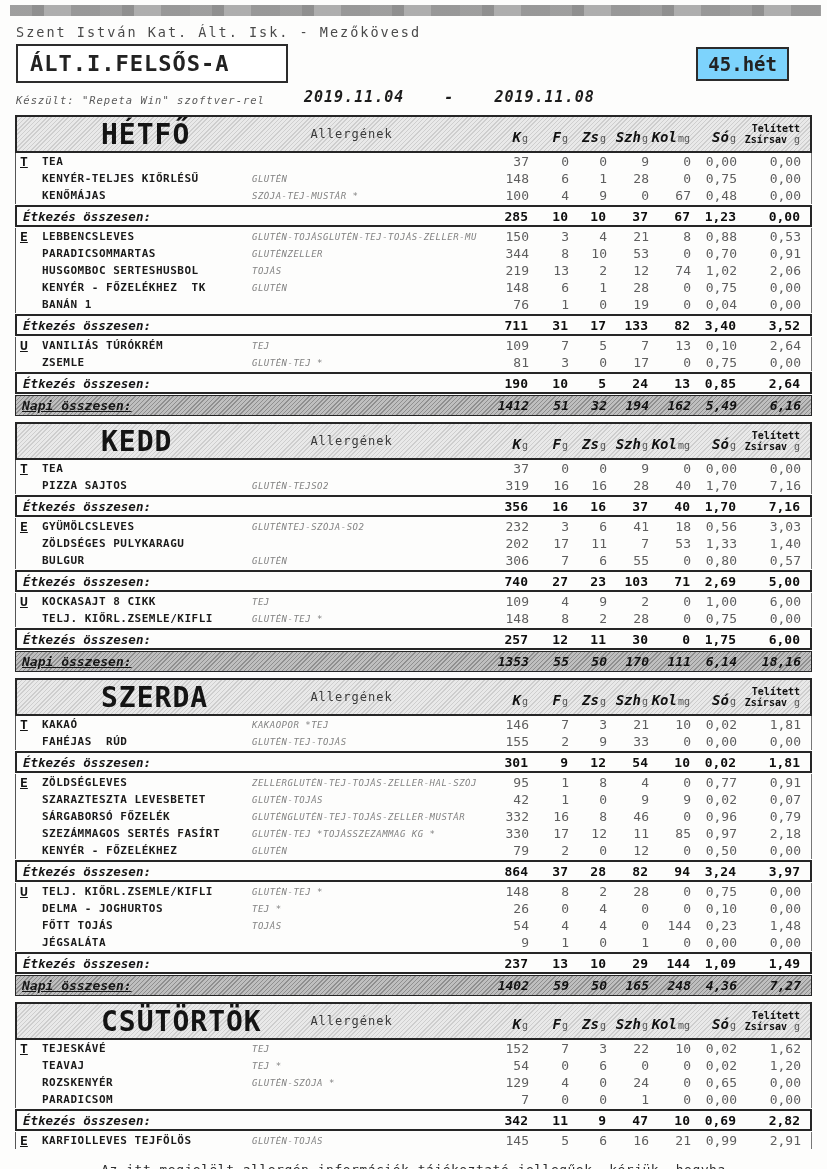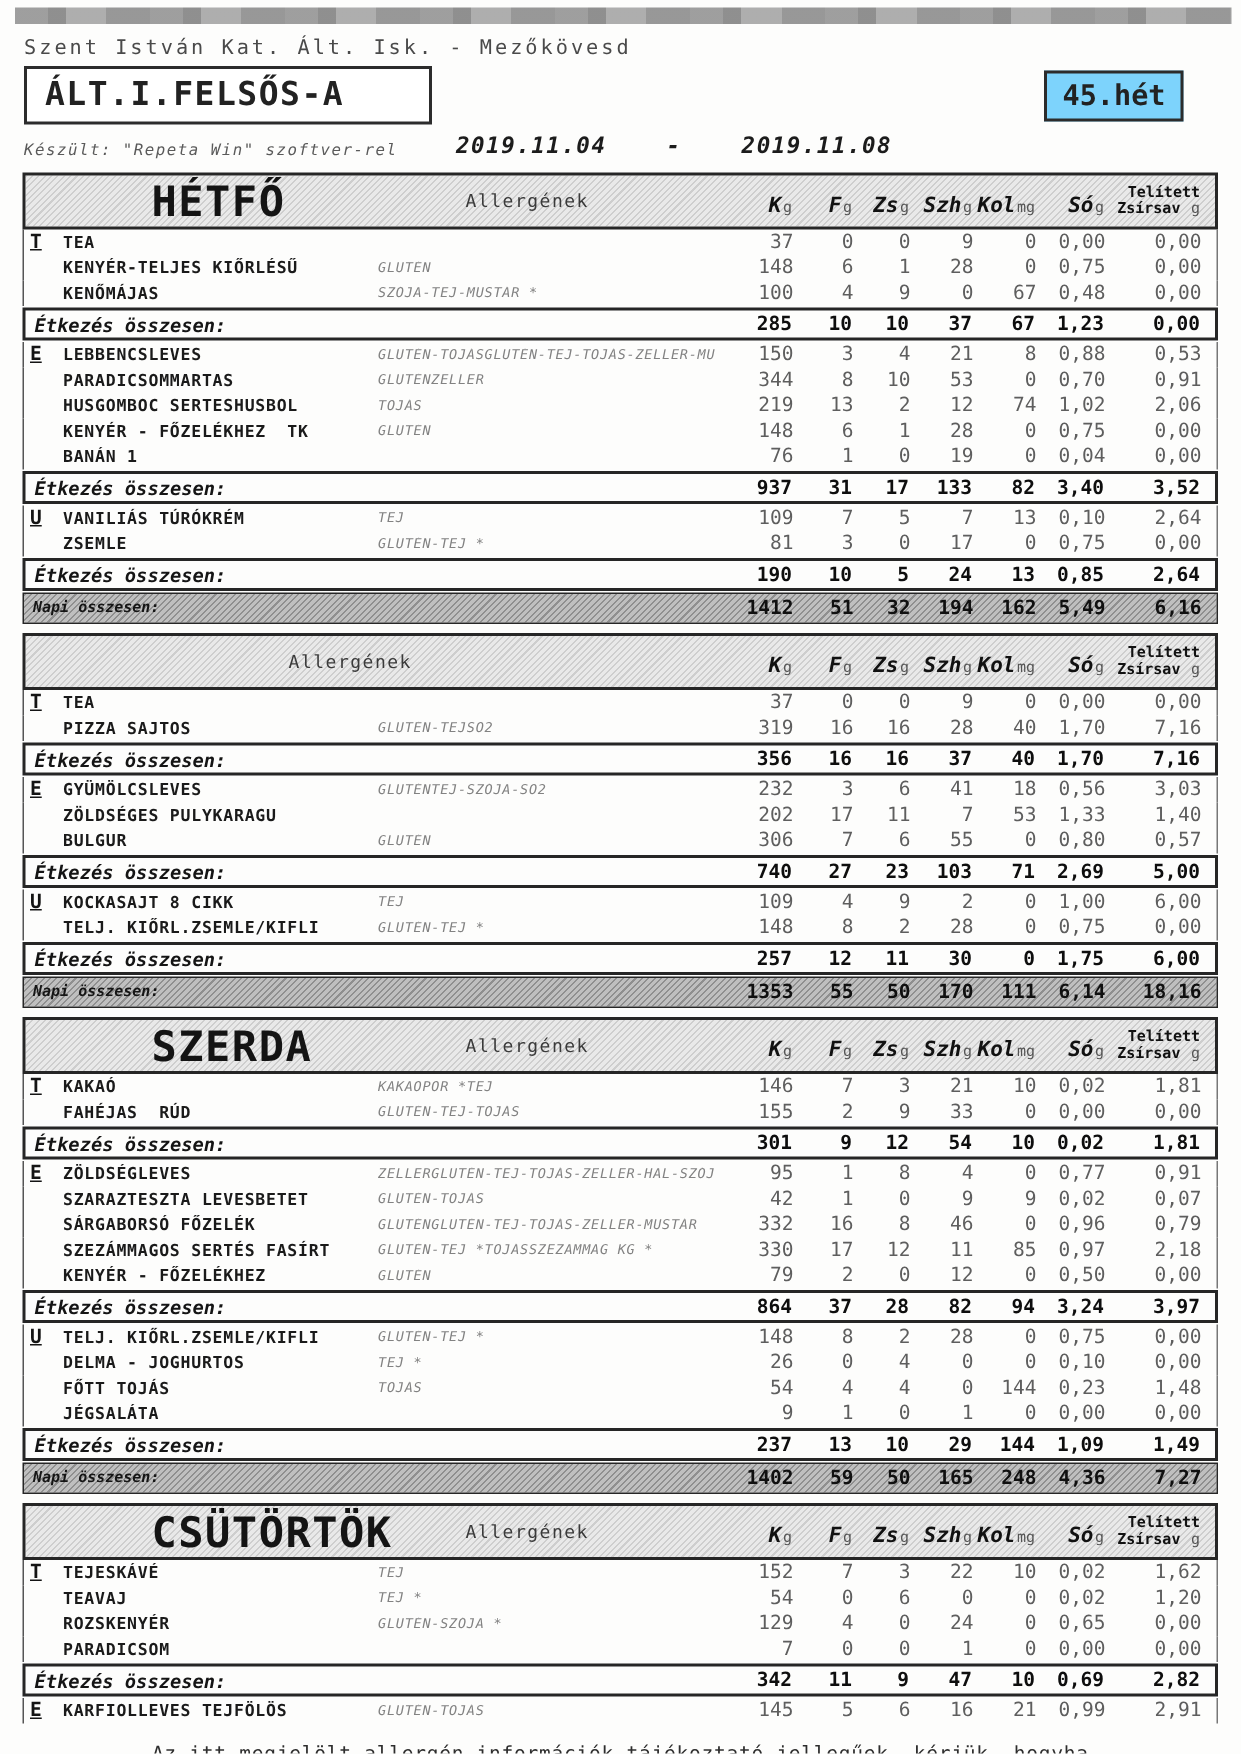--- a/index.html
+++ b/index.html
@@ -46,22 +46,22 @@
   .dish-row .num{color:#5e5e5e;}
 
   .total-row{display:flex;align-items:center;height:18px;border:2px solid #262626;margin:1px 0;}
   .total-label{flex:1;font-weight:bold;font-style:italic;font-size:12.5px;padding-left:6px;color:#151515;}
   .total-row .num{font-weight:bold;color:#0e0e0e;}
 
   .napi-row{
     display:flex;align-items:center;height:19px;border:1px solid #262626;
     background:repeating-linear-gradient(135deg,#8f8f8f 0 1px,#bfbfbf 1px 3px);
   }
-  .napi-row .total-label{font-size:10px;}
-  .napi-row .num{font-weight:bold;color:#101010;}
+  .napi-row .total-label{font-size:13px;text-decoration:underline;}
+  .napi-row .num{font-weight:bold;font-style:italic;color:#101010;}
 
   .footer{margin-top:12px;text-align:center;line-height:18px;}
   .footer div{font-size:13px;color:#2e2e2e;letter-spacing:.5px;}
 </style>
 </head>
 <body>
 
 <div class="scan-strip"></div>
 
 <div class="school-line">Szent István Kat. Ált. Isk. - Mezőkövesd</div>
@@ -218,21 +218,21 @@
           <div class="num c2">0</div>
           <div class="num c3">19</div>
           <div class="num c4">0</div>
           <div class="num c5">0,04</div>
           <div class="num c6">0,00</div>
         </div>
       </div>
       <div class="total-row">
         <div class="total-label">Étkezés összesen:</div>
         <div class="nums">
-          <div class="num c0">937</div>
+          <div class="num c0">711</div>
           <div class="num c1">31</div>
           <div class="num c2">17</div>
           <div class="num c3">133</div>
           <div class="num c4">82</div>
           <div class="num c5">3,40</div>
           <div class="num c6">3,52</div>
         </div>
       </div>
       <div class="dish-row">
         <div class="marker">U</div>
@@ -282,20 +282,21 @@
           <div class="num c2">32</div>
           <div class="num c3">194</div>
           <div class="num c4">162</div>
           <div class="num c5">5,49</div>
           <div class="num c6">6,16</div>
         </div>
       </div>
     </div>
     <div class="day-table">
       <div class="day-header">
+        <div class="day-name">KEDD</div>
         <div class="allergen-head">Allergének</div>
         <div class="nums head-nums">
           <div class="num c0"><span class="col-label">K</span><span class="col-unit">g</span></div>
           <div class="num c1"><span class="col-label">F</span><span class="col-unit">g</span></div>
           <div class="num c2"><span class="col-label">Zs</span><span class="col-unit">g</span></div>
           <div class="num c3"><span class="col-label">Szh</span><span class="col-unit">g</span></div>
           <div class="num c4"><span class="col-label">Kol</span><span class="col-unit">mg</span></div>
           <div class="num c5"><span class="col-label">Só</span><span class="col-unit">g</span></div>
           <div class="num c6">
             <div class="tel-line">Telített</div>

